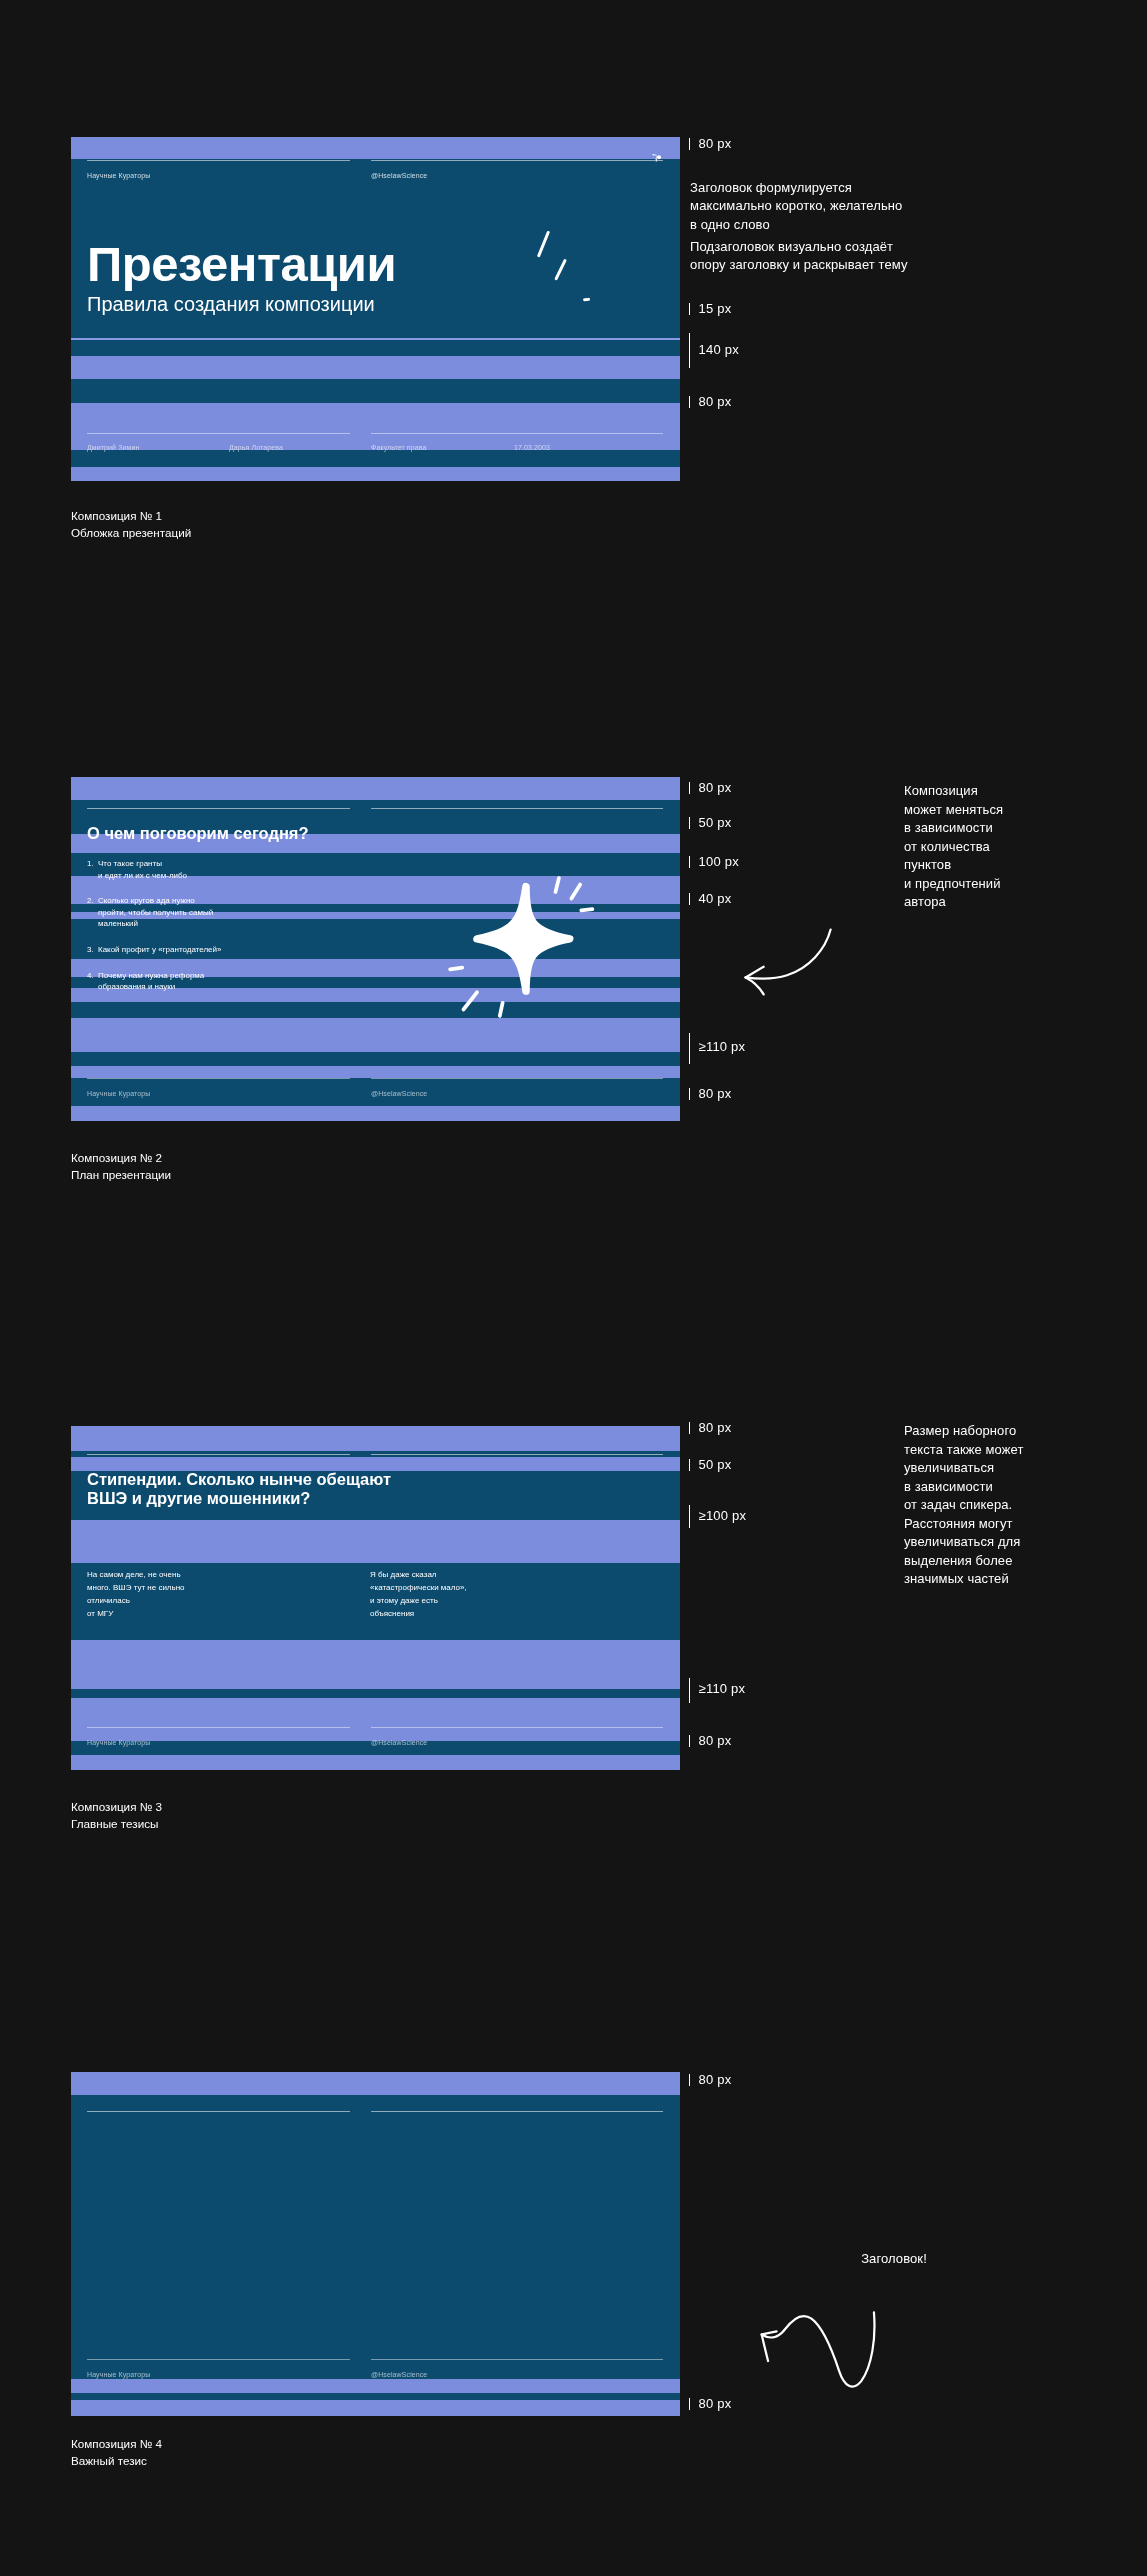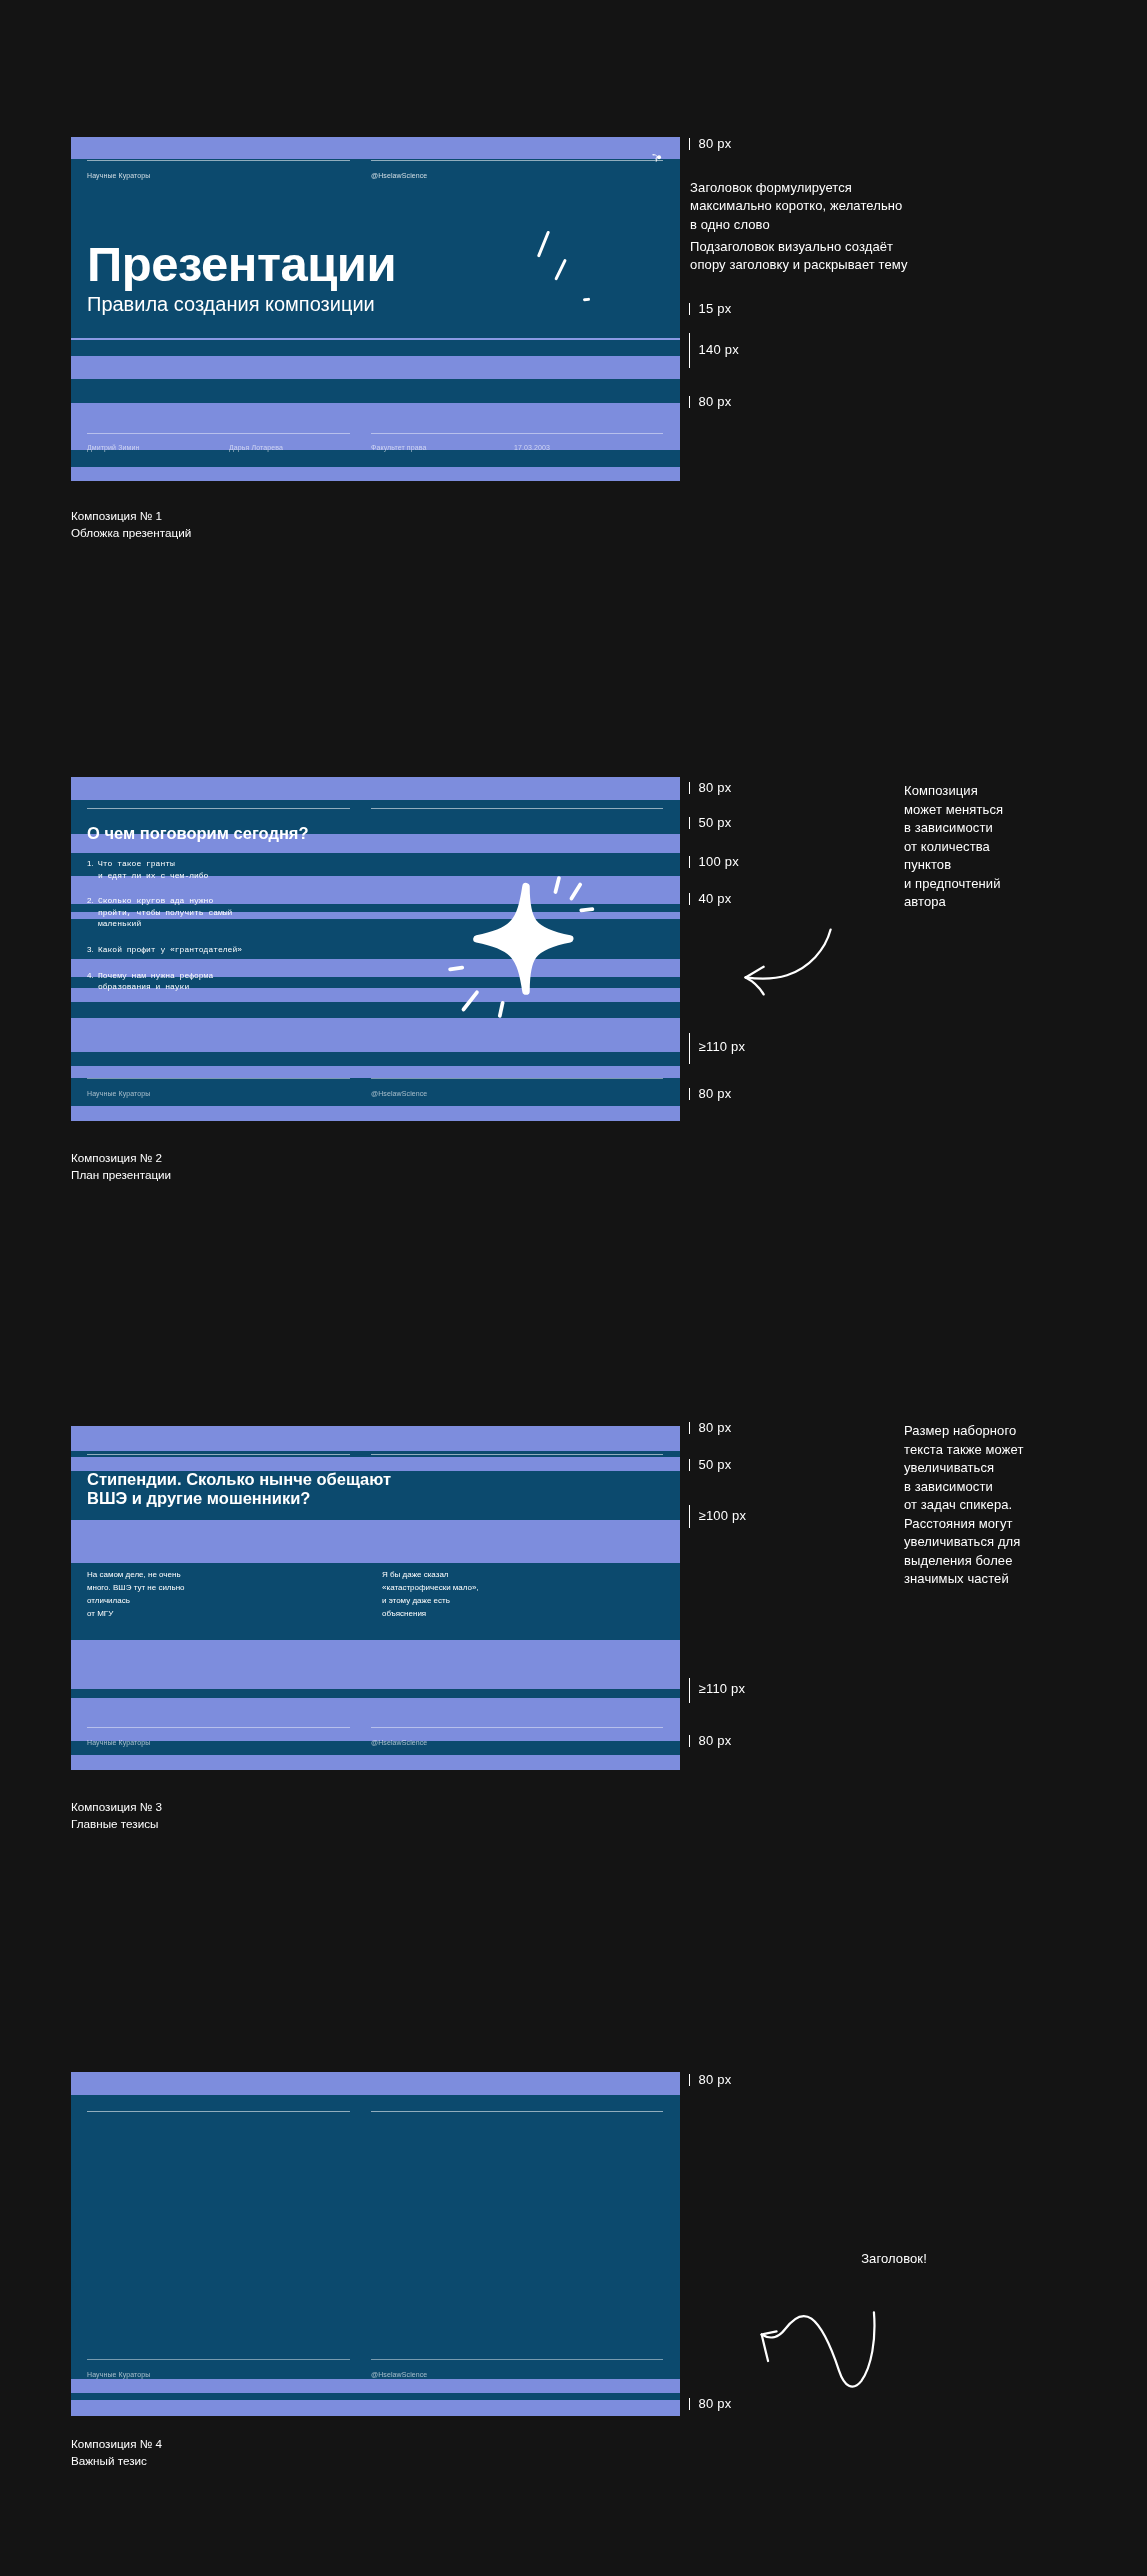--- a/index.html
+++ b/index.html
@@ -92,23 +92,23 @@
   .s2-list { position: absolute; left: 16px; top: 81px; width: 298px; }
   .s2-item {
     color: #fff;
     font-size: 8px;
     line-height: 1.45;
     margin-bottom: 14px;
     display: flex;
     gap: 4.3px;
   }
   .s2-num { flex: 0 0 auto; }
-  .s2-txt { flex: 1 1 auto; font-family: Liberation Mono, monospace; }
-
-  .s3-cols { position: absolute; left: 16px; top: 143px; width: 577px; display: flex; gap: 40px; }
+  .s2-txt { flex: 1 1 auto; }
+
+  .s3-cols { position: absolute; left: 16px; top: 143px; width: 577px; display: flex; gap: 28px; }
   .s3-col { width: 255px; color: #fff; font-size: 8px; line-height: 1.62; }
 
   .s4-big {
     position: absolute;
     left: 0; right: 0;
     top: 151px;
     text-align: center;
     color: #fff;
     font-size: 24px;
     font-weight: 700;

